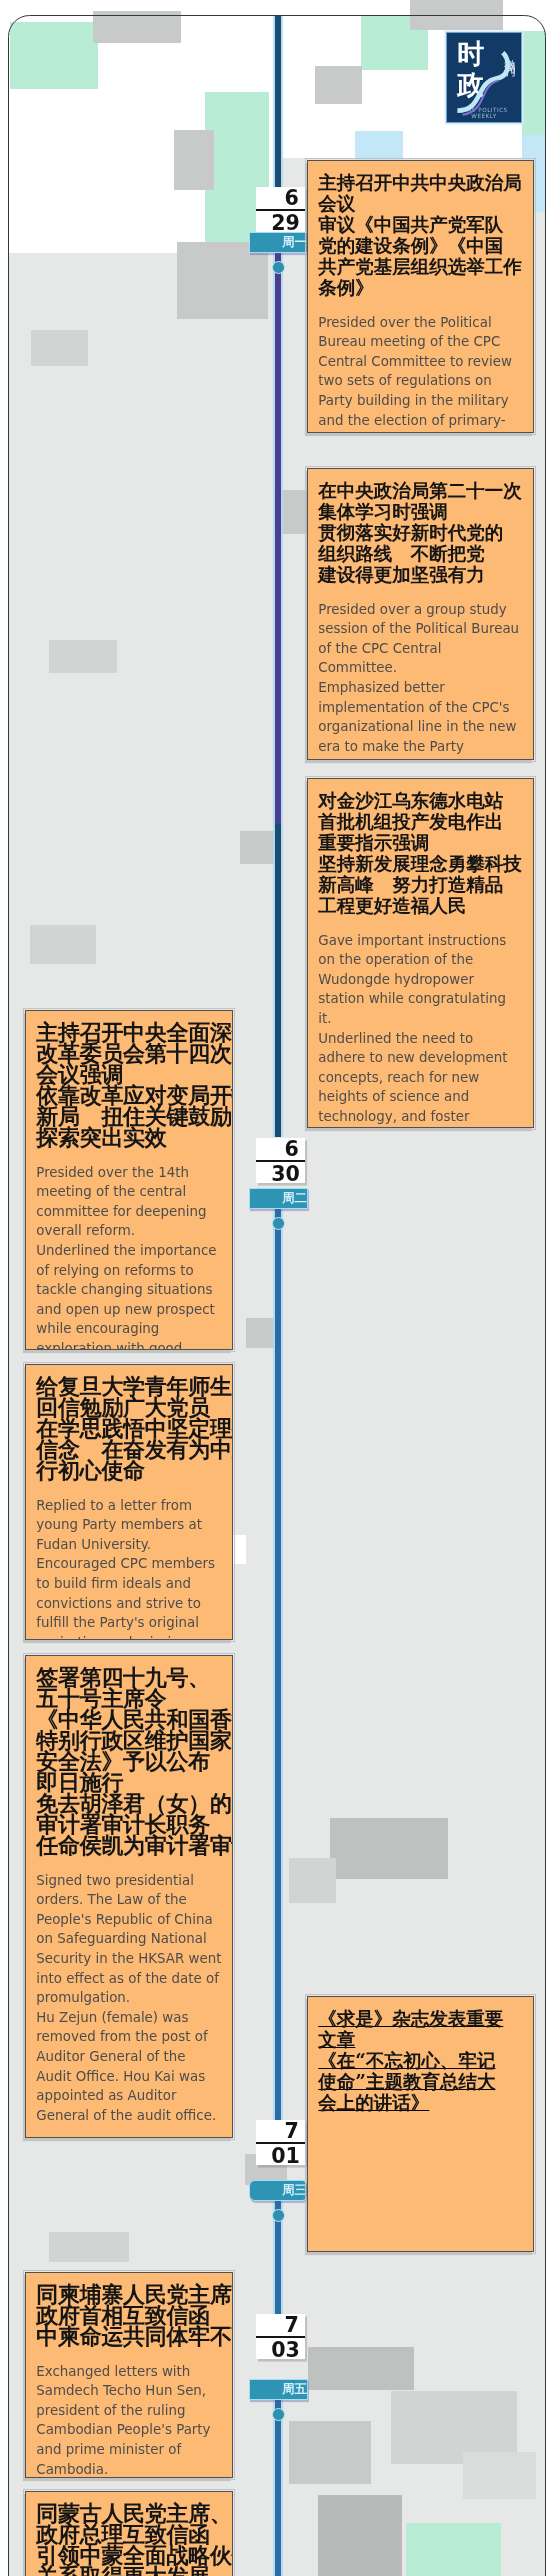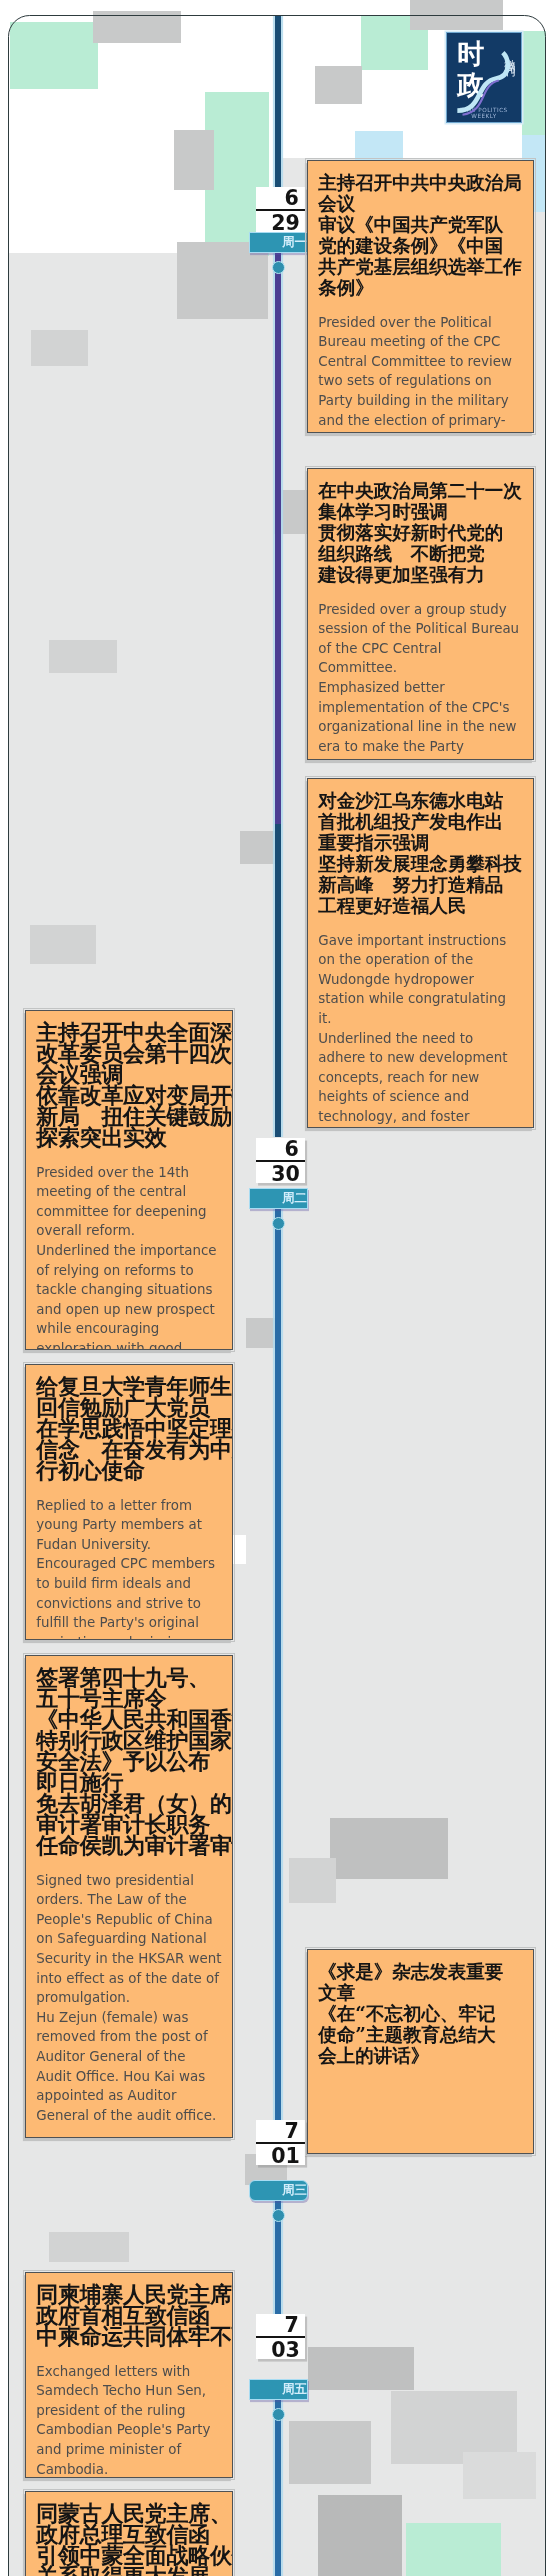--- a/index.html
+++ b/index.html
@@ -143,21 +143,21 @@
   <div class="box" style="left:307px;top:778px;width:227px;height:350px;">
     <div class="box-title">对金沙江乌东德水电站
 首批机组投产发电作出
 重要指示强调
 坚持新发展理念勇攀科技
 新高峰　努力打造精品
 工程更好造福人民</div>
     <div class="box-en">Gave important instructions on the operation of the Wudongde hydropower station while congratulating it.
 Underlined the need to adhere to new development concepts, reach for new heights of science and technology, and foster excellence in major projects for the people.</div>
   </div>
-  <div class="box" style="left:307px;top:1949px;width:227px;height:205px;">
+  <div class="box" style="left:307px;top:1996px;width:227px;height:256px;text-decoration:underline;">
     <div class="box-title">《求是》杂志发表重要
 文章
 《在“不忘初心、牢记
 使命”主题教育总结大
 会上的讲话》</div>
   </div>
 
   <div class="box left" style="left:25px;top:1010px;width:208px;height:340px;">
     <div class="box-title">主持召开中央全面深化
 改革委员会第十四次

